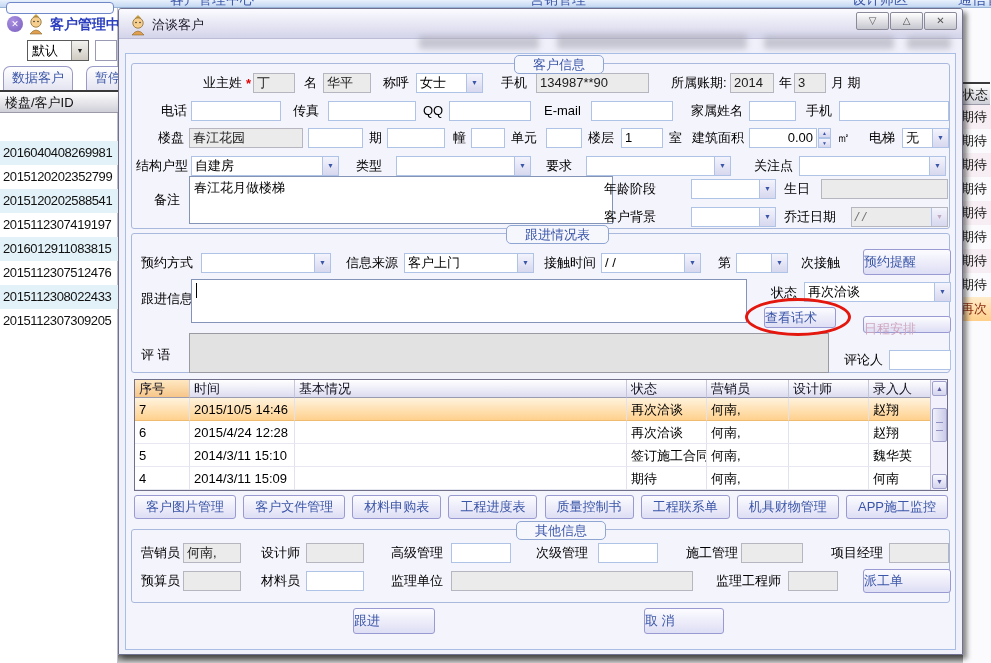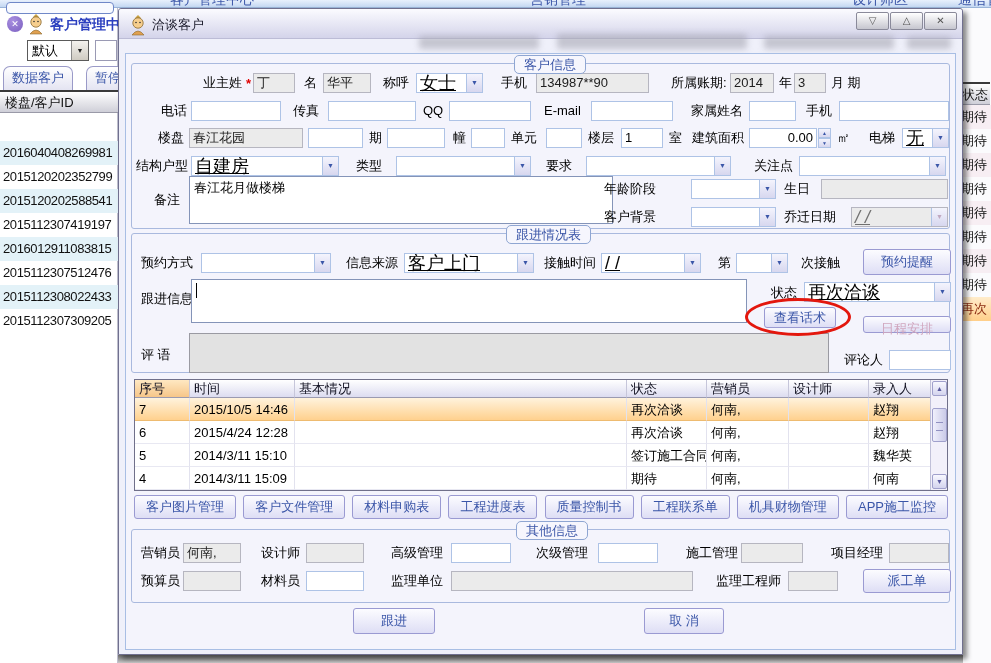--- a/index.html
+++ b/index.html
@@ -61,43 +61,43 @@
   .winbtn { position:absolute; top:3px; width:33px; height:18px; background:linear-gradient(#ffffff,#c6c6cf);
     border:1px solid #8a8a9a; border-radius:2px; text-align:center; line-height:16px; font-size:10px; color:#555;
     cursor:pointer; }
   .blurb { position:absolute; background:#a8a8b4; filter:blur(3px); opacity:.6; border-radius:2px; }
 
   .panel { position:absolute; left:6px; top:44px; width:831px; height:597px; background:#f4f4fc;
     border:1px solid #a8bee4; }
 
   .grp { position:absolute; border:1px solid #a9b9de; border-radius:3px; }
   .grp-label { position:absolute; background:#f6f6fd; border:1px solid #8fa6d2; border-radius:5px;
-    color:#3b56a8; font-size:13px; line-height:15px; padding:1px 9px; z-index:4; white-space:nowrap; }
+    color:#3b56a8; font-size:13px; line-height:15px; padding:1px 18px; z-index:4; white-space:nowrap; }
 
   .lbl { position:absolute; color:#000000; font-size:13px; height:20px; line-height:20px; white-space:nowrap; }
   .req { position:absolute; color:#e00000; font-size:13px; font-weight:bold; height:20px; line-height:22px; }
   .inp { position:absolute; height:20px; background:#fff; border:1px solid #aec3e6; font-size:13px; line-height:18px;
     padding:0 3px; color:#000; white-space:nowrap; overflow:hidden; }
   .inp.dis { background:#ebebeb; border-color:#b6b6c0; color:#202020; }
   .inp.num { text-align:right; }
   .combo { position:absolute; height:20px; display:flex; border:1px solid #aec3e6; background:#fff; }
-  .combo .val { flex:1; font-size:18px; line-height:18px; padding:0 3px; color:#000; white-space:nowrap; overflow:hidden;text-decoration:underline; }
+  .combo .val { flex:1; font-size:13px; line-height:18px; padding:0 3px; color:#000; white-space:nowrap; overflow:hidden; }
   .combo .arw { width:16px; background:linear-gradient(#f4f4fd,#d7d7ef); border-left:1px solid #aec3e6;
     color:#3b56a8; font-size:7px; line-height:18px; text-align:center; cursor:pointer; }
   .combo.dis { background:#ebebeb; border-color:#b6b6c0; }
   .combo.dis .val { color:#707070; font-style:italic; }
   .combo.dis .arw { color:#c0a8c0; }
   .spin { position:absolute; width:13px; height:20px; display:flex; flex-direction:column; }
   .spin span { flex:1; background:linear-gradient(#f4f4fd,#d7d7ef); border:1px solid #aec3e6; font-size:5px;
     line-height:8px; text-align:center; color:#3b56a8; cursor:pointer; }
   .txtarea { position:absolute; background:#fff; border:1px solid #8494b8; font-size:13px; padding:2px 4px; color:#000; }
   .txtarea.dis { background:#e2e2e2; border-color:#9a9aa2; }
   .caret { position:absolute; left:4px; top:3px; width:1px; height:15px; background:#000; }
   .btn { position:absolute; background:linear-gradient(#fcfcff,#dedef5); border:1px solid #9a9ad2; border-radius:3px;
-    color:#3b56a8; font-size:13px; text-align:center; cursor:pointer; }
+    color:#3b56a8; font-size:13px; text-align:left; cursor:pointer; }
   .btn.disb { color:#d0a6be; cursor:default; }
 
   
   .hist { position:absolute; left:15px; top:370px; width:814px; height:112px; background:#fff; border:1px solid #70708a; }
   .hrow { display:flex; height:23px; }
   .hrow.hhead { height:18px; background:linear-gradient(#ffffff,#dededf0); }
   .hc { font-size:13px; line-height:23px; padding-left:4px; color:#000; border-right:1px solid #e2e2ee;
     border-bottom:1px solid #e8e8f2; overflow:hidden; white-space:nowrap; }
   .hhead .hc { line-height:17px; background:linear-gradient(#ffffff,#dcdcf0); border-right:1px solid #c6c6da;
     border-bottom:1px solid #9a9ab0; color:#101020; }

